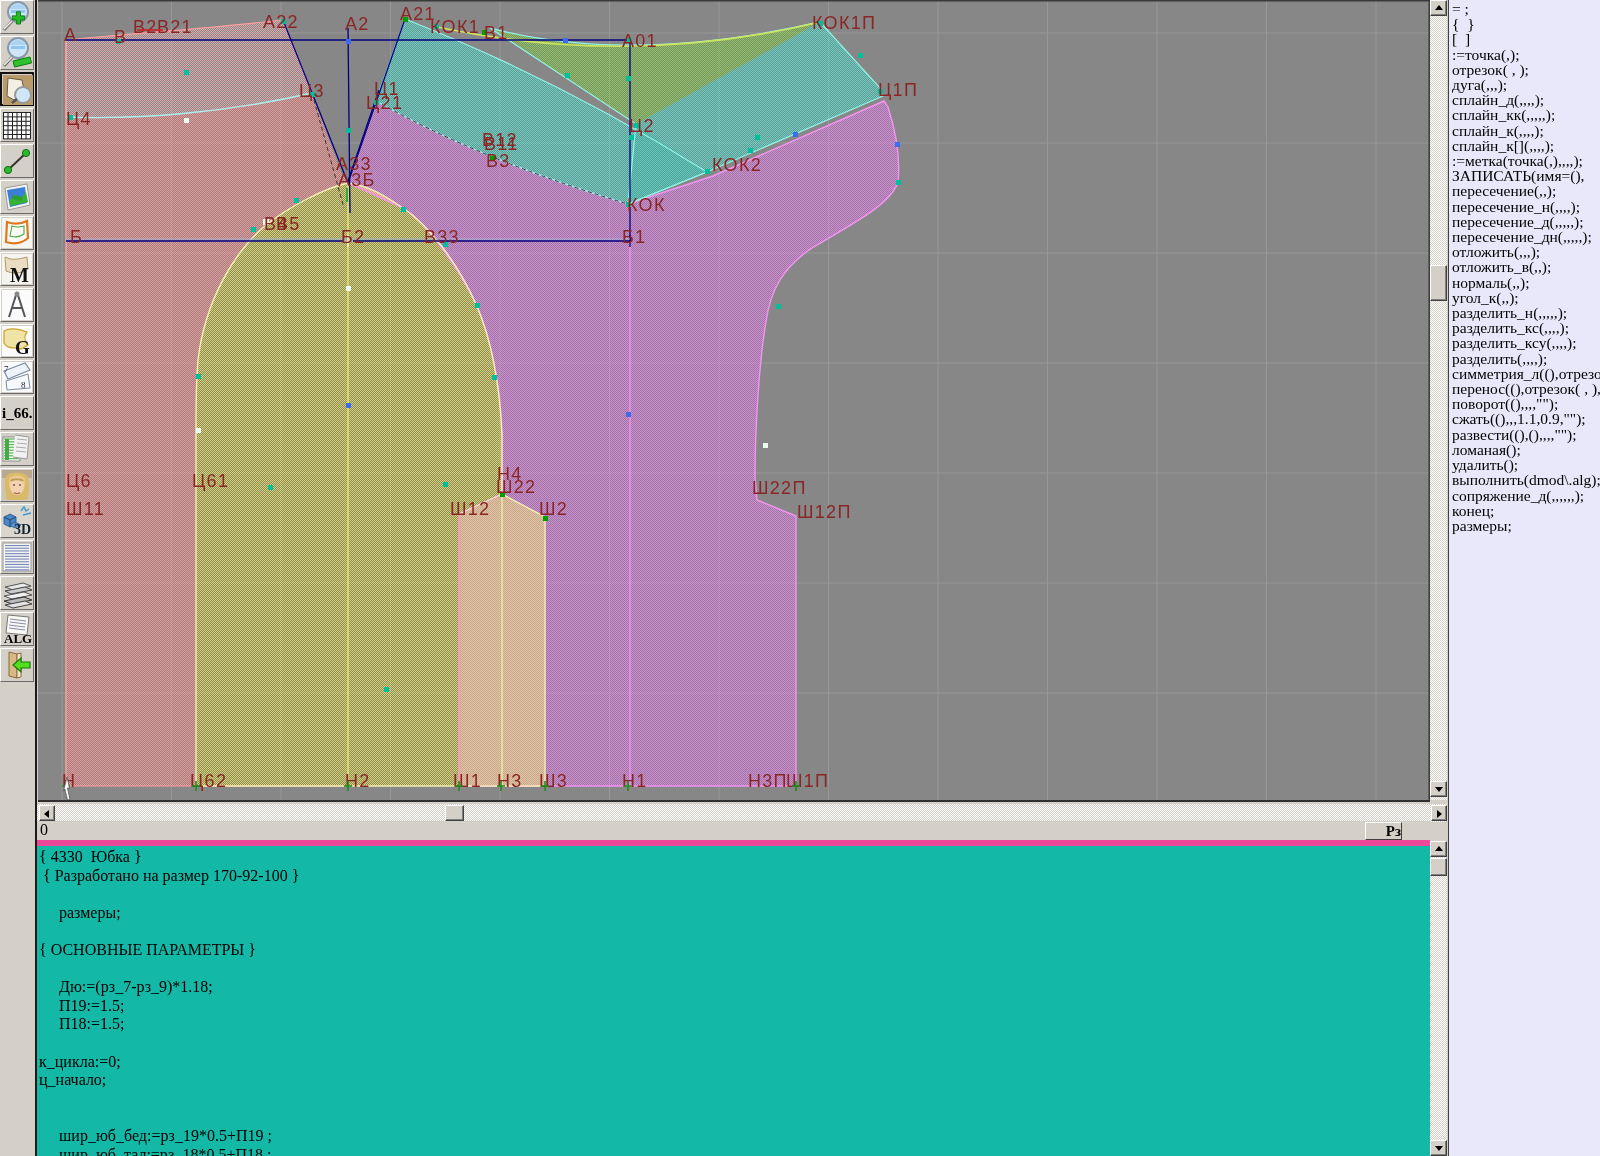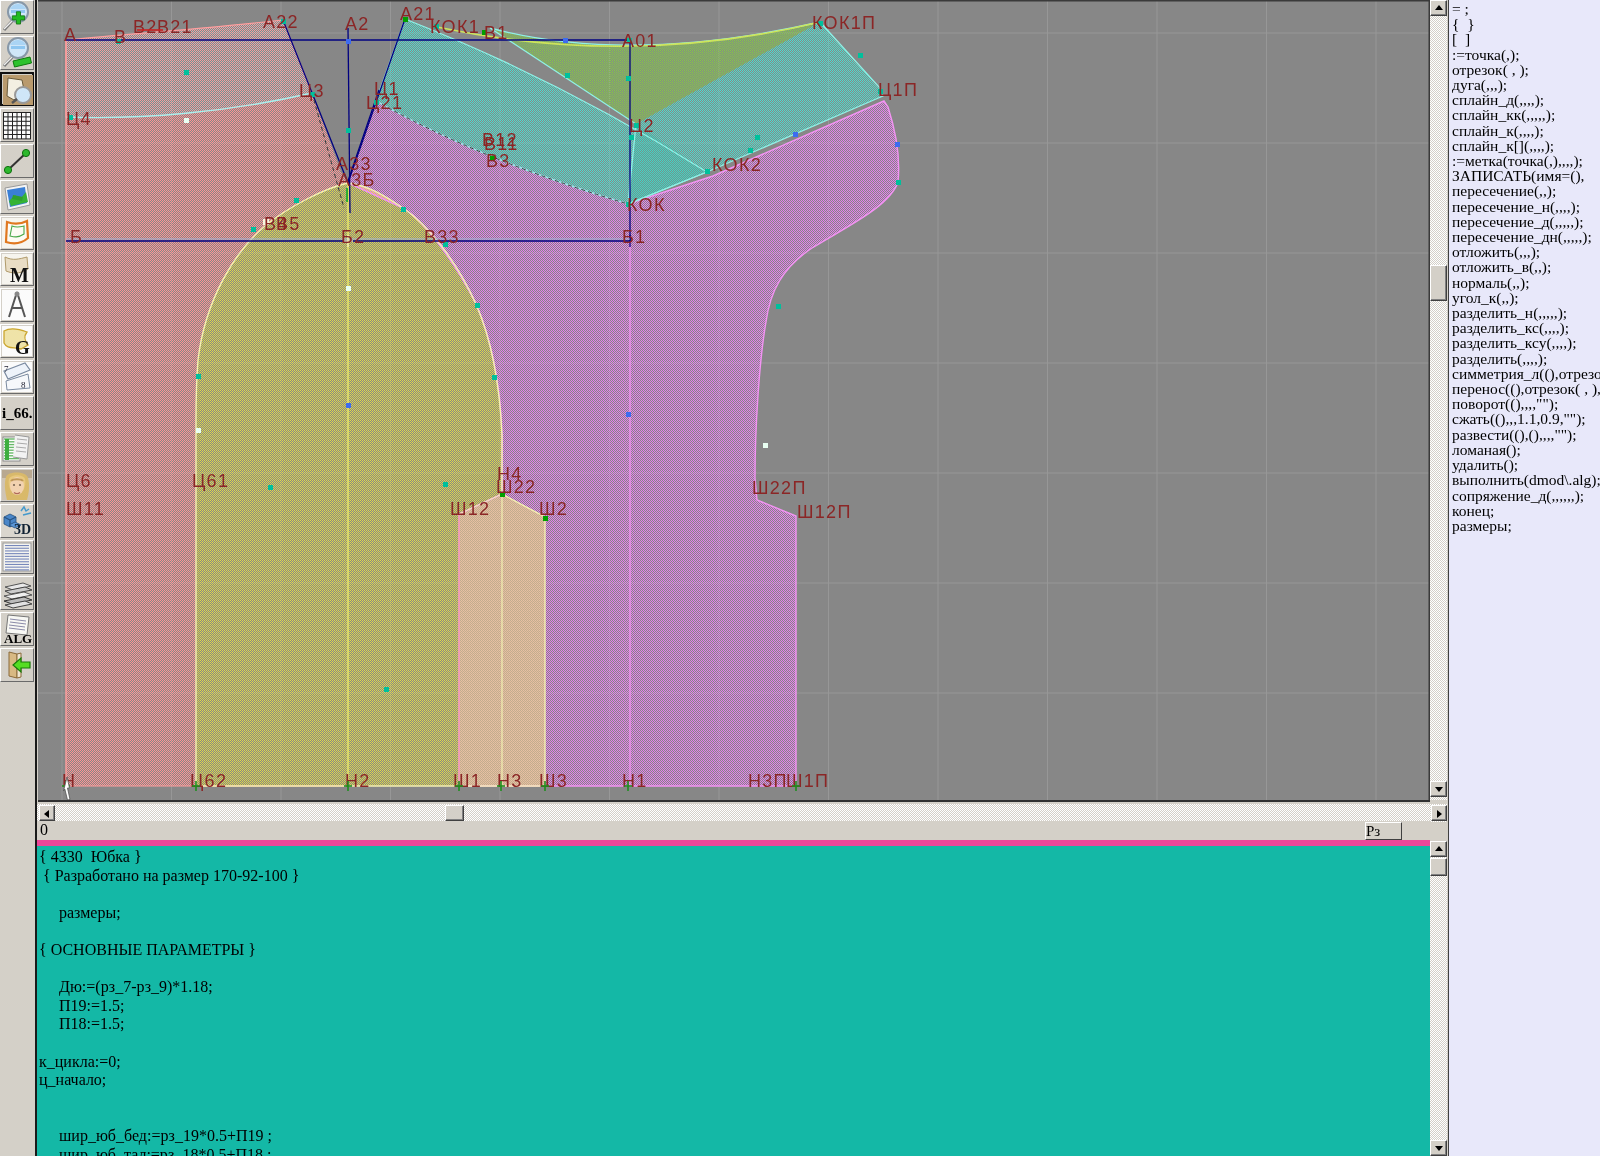--- a/index.html
+++ b/index.html
@@ -16,21 +16,21 @@
 .thumb{position:absolute;background:#d4d0c8;border:1px solid;border-color:#ffffff #404040 #404040 #ffffff;box-shadow:inset -1px -1px 0 #808080;box-sizing:border-box;}
 .arr{position:absolute;width:0;height:0;}
 
 #rpanel{position:absolute;left:1448px;top:0;width:152px;height:1156px;background:#e8e8fa;border-left:1px solid #404040;box-sizing:border-box;overflow:hidden;}
 #rpanel pre{margin:0;padding:1px 0 0 3px;font-family:"Liberation Serif",serif;font-size:15.5px;line-height:15.2px;color:#000;}
 
 #code{position:absolute;left:37px;top:840px;width:1393px;height:391px;background:#14b8a6;border-top:6px solid #ec4899;box-sizing:border-box;overflow:hidden;}
 #code pre{margin:0;padding:2px 0 0 2px;font-family:"Liberation Serif",serif;font-size:16px;line-height:18.6px;color:#000;}
 #zrow{position:absolute;left:37px;top:821px;width:1393px;height:19px;background:#d4d0c8;}
 #zrow .z0{position:absolute;left:3px;top:0px;font-family:"Liberation Serif",serif;font-size:16px;color:#000;}
-.mbtn{position:absolute;top:1px;height:18px;width:37px;background:#d4d0c8;border:1px solid;border-color:#ffffff #404040 #404040 #ffffff;box-sizing:border-box;font-family:"Liberation Serif",serif;font-size:15px;text-align:left;line-height:16px;color:#000;}
+.mbtn{position:absolute;top:1px;height:18px;width:37px;background:#d4d0c8;border:1px solid;border-color:#ffffff #404040 #404040 #ffffff;box-sizing:border-box;font-family:"Liberation Serif",serif;font-size:15px;text-align:right;line-height:16px;color:#000;font-weight:bold;}
 </style>
 </head>
 <body>
 <div id="root">
 
   <svg id="cv" class="abs" style="left:38px;top:0;" width="1392" height="802" viewBox="38 0 1392 802">
 <rect x="38" y="0" width="1392" height="802" fill="#878787"></rect>
 <g stroke="#979797" stroke-width="1">
         <line x1="62" y1="0" x2="62" y2="802"></line>
         <line x1="171.5" y1="0" x2="171.5" y2="802"></line>

